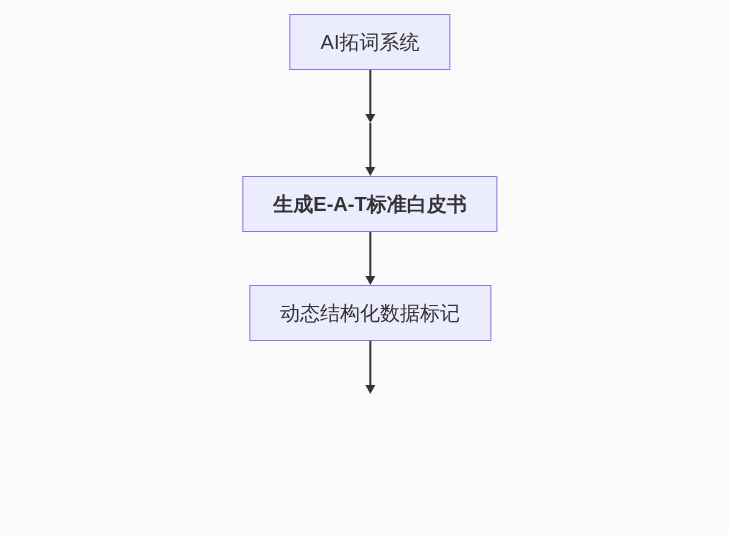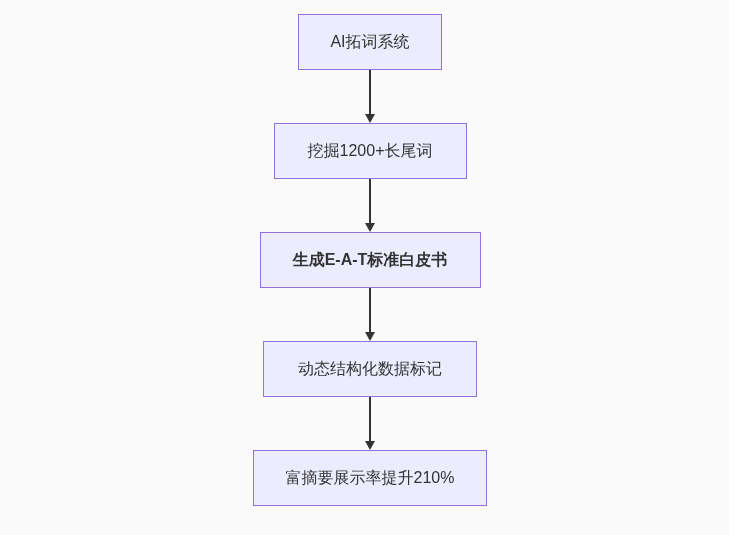--- a/index.html
+++ b/index.html
@@ -30,21 +30,21 @@
 
   .node {
     height: 56px;
     display: flex;
     align-items: center;
     justify-content: center;
     padding: 0 30px;
     background: var(--node-fill, #ececff);
     border: 1px solid var(--node-border, #9370db);
     color: var(--node-text, #333333);
-    font-size: 16px;
+    font-size: 20px;
     white-space: nowrap;
     flex: 0 0 auto;
   }
 
   .n1 { min-width: 144px; }
   .n2 { min-width: 193px; }
   .n3 { min-width: 221px; font-weight: bold; }
   .n4 { min-width: 214px; }
   .n5 { min-width: 234px; }
 
@@ -82,28 +82,26 @@
 </head>
 <body>
 
 <div class="canvas">
   <div class="stack">
 
     <div class="node n1">AI拓词系统</div>
 
     <div class="arrow"></div>
 
-    <div class="node n2">挖掘1200+长尾词</div>
 
     <div class="arrow"></div>
 
     <div class="node n3">生成E-A-T标准白皮书</div>
 
     <div class="arrow"></div>
 
     <div class="node n4">动态结构化数据标记</div>
 
     <div class="arrow"></div>
 
-    <div class="node n5">富摘要展示率提升210%</div>
 
   </div>
 </div>
 
 </body></html>

